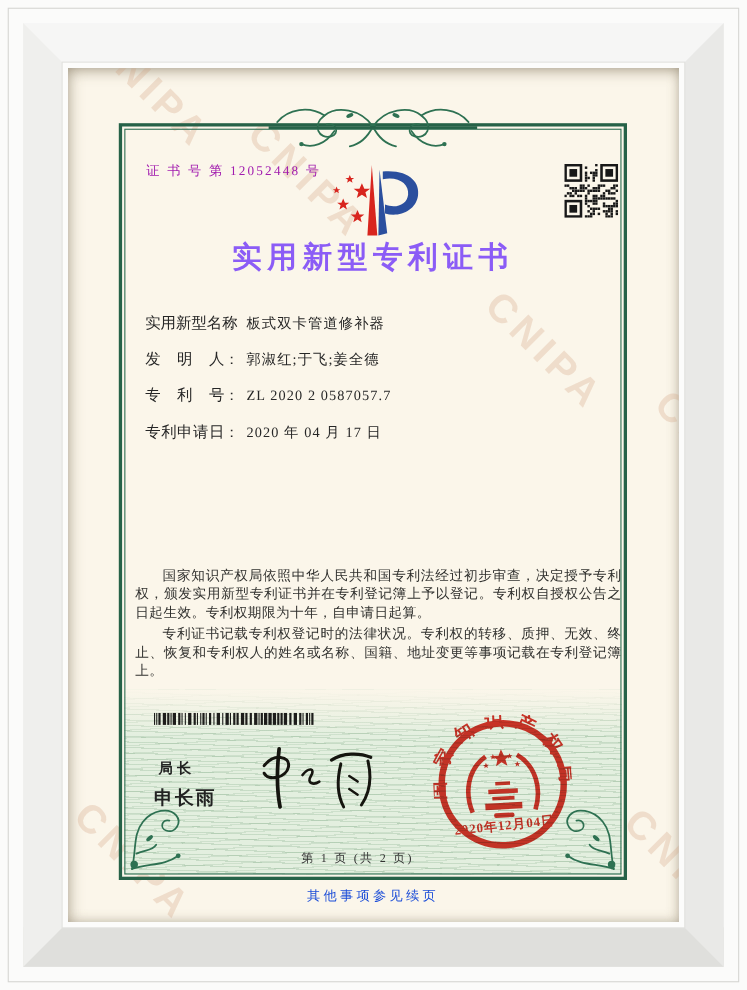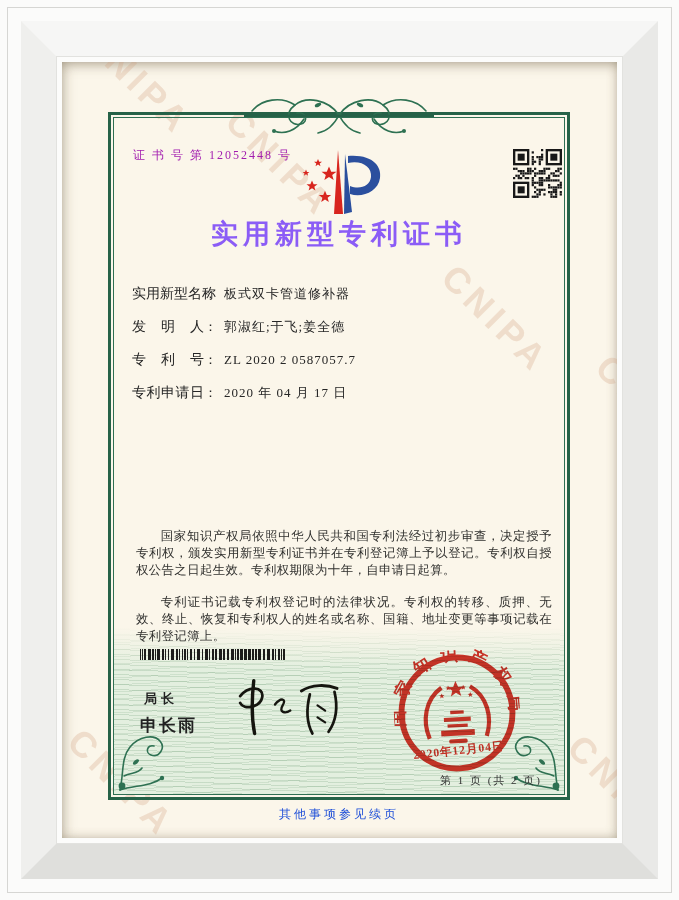--- a/index.html
+++ b/index.html
@@ -42,32 +42,32 @@
          font-size:27px;font-weight:bold;letter-spacing:5px;color:#8b5cf6;}
   
   .row{position:absolute;left:70px;width:445px;font-size:13px;color:#262626;white-space:nowrap;}
   .f-label{display:inline-block;width:72px;text-align:justify;text-align-last:justify;
            font-size:14px;vertical-align:bottom;}
   .f-colon{display:inline-block;margin:0 7px 0 0;}
   .f-value{letter-spacing:1px;margin-top:34px;}
   .row2nd{position:absolute;left:216px;top:0;}
   
   .paras{position:absolute;left:58px;top:450px;width:448px;}
-  .paras p{margin:16px;font-size:12.4px;line-height:16.8px;text-indent:2em;
+  .paras p{margin:3px;font-size:12.4px;line-height:16.8px;text-indent:2em;
            text-align:justify;color:#30302e;letter-spacing:.4px;}
   
   .barcode{position:absolute;left:78px;top:584px;width:148px;height:11px;}
   .sig-title{position:absolute;left:82px;top:628px;font-size:13px;font-weight:600;
              letter-spacing:4px;color:#222;}
   .sig-name{position:absolute;left:78px;top:652px;font-size:17px;font-weight:700;
             letter-spacing:2px;color:#222;}
   .signature{position:absolute;left:162px;top:612px;width:136px;height:68px;}
   .seal{position:absolute;left:332px;top:588px;width:126px;height:126px;
         transform:rotate(-3deg);opacity:.93;mix-blend-mode:multiply;}
-  .page-num{position:absolute;left:46px;top:711px;width:434px;text-align:right;
+  .page-num{position:absolute;left:46px;top:711px;width:434px;text-align:center;
             font-size:11px;letter-spacing:2px;color:#333;}
   .footer-note{position:absolute;left:46px;top:744px;width:462px;text-align:center;
                font-size:12px;letter-spacing:3px;color:#1d4ed8;}
 </style>
 </head>
 <body>
 
 <div class="frame">
   <div class="edge-line"></div>
   <div class="bevel"></div>

